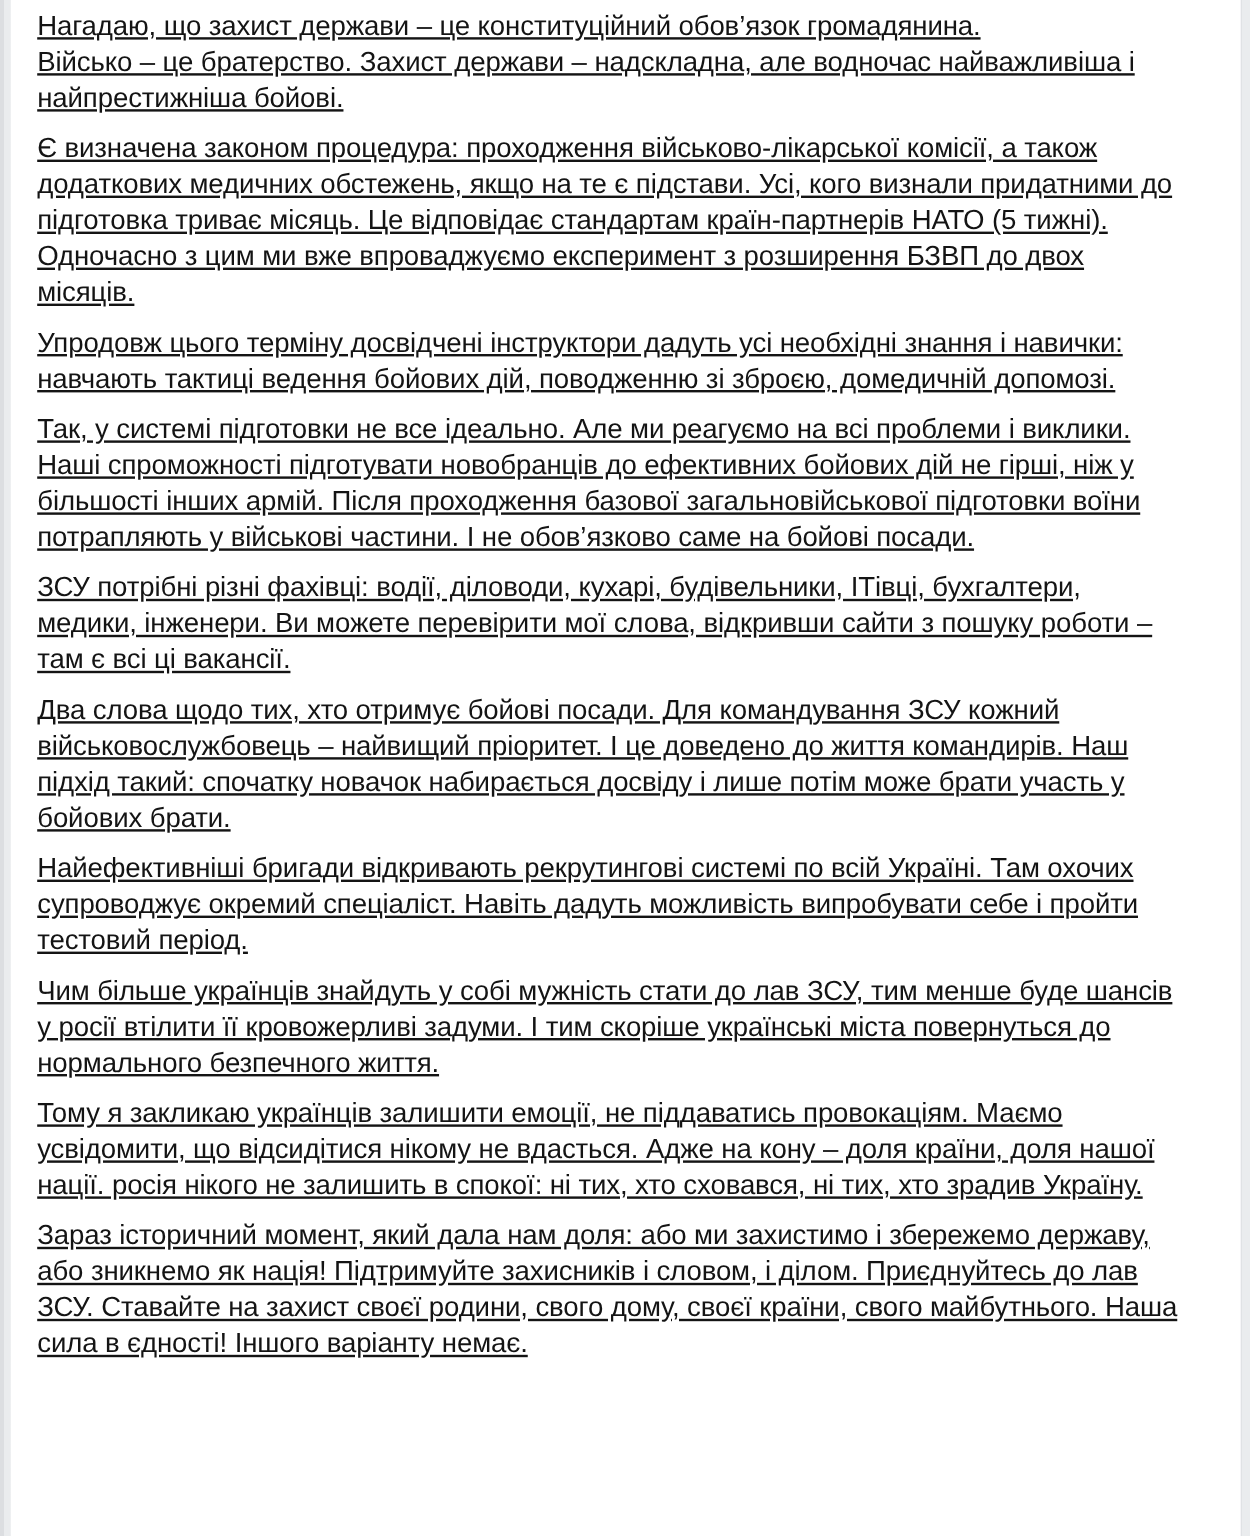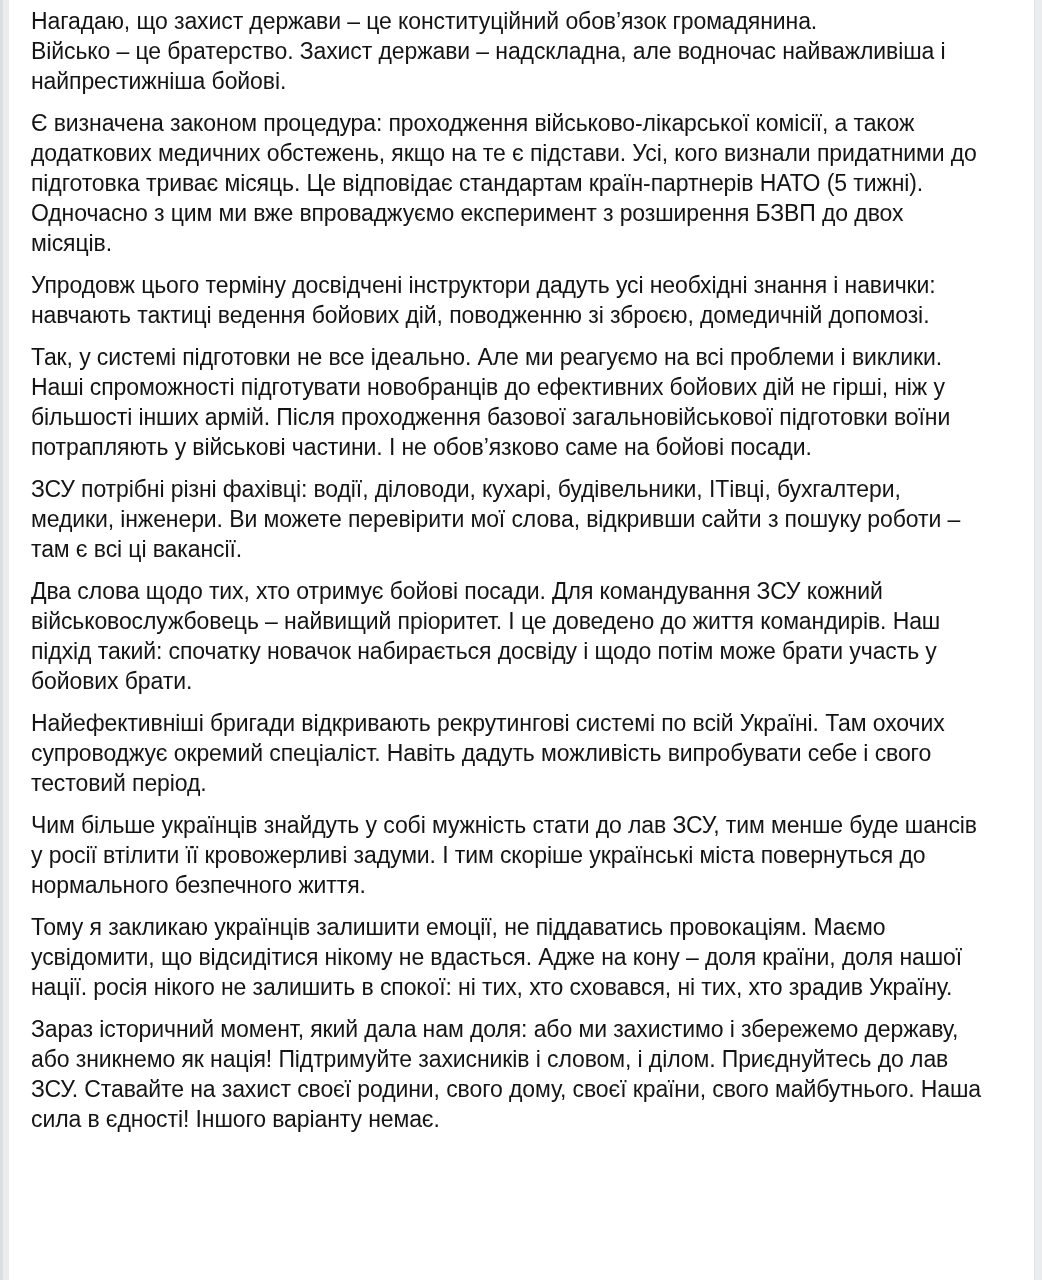--- a/index.html
+++ b/index.html
@@ -38,20 +38,21 @@
   .post-body {
     position: absolute;
     top: 0;
     left: 31px;
     right: 10px;
     padding-top: 6px;
     color: var(--text-color, #141414);
     font-size: 23px;
     line-height: 30px;
     letter-spacing: -0.1px;
+    text-decoration: underline;
   }
   p.para {
     margin: 0 0 12px 0;
     padding: 0;
   }
   .line {
     display: block;
     white-space: nowrap;
   }
 </style>
@@ -85,26 +86,26 @@
       <span class="line">потрапляють у військові частини. І не обов’язково саме на бойові посади.</span>
     </p>
     <p class="para">
       <span class="line">ЗСУ потрібні різні фахівці: водії, діловоди, кухарі, будівельники, ІТівці, бухгалтери,</span>
       <span class="line">медики, інженери. Ви можете перевірити мої слова, відкривши сайти з пошуку роботи –</span>
       <span class="line">там є всі ці вакансії.</span>
     </p>
     <p class="para">
       <span class="line">Два слова щодо тих, хто отримує бойові посади. Для командування ЗСУ кожний</span>
       <span class="line">військовослужбовець – найвищий пріоритет. І це доведено до життя командирів. Наш</span>
-      <span class="line">підхід такий: спочатку новачок набирається досвіду і щодо потім може брати участь у</span>
+      <span class="line">підхід такий: спочатку новачок набирається досвіду і лише потім може брати участь у</span>
       <span class="line">бойових брати.</span>
     </p>
     <p class="para">
       <span class="line">Найефективніші бригади відкривають рекрутингові системі по всій Україні. Там охочих</span>
-      <span class="line">супроводжує окремий спеціаліст. Навіть дадуть можливість випробувати себе і свого</span>
+      <span class="line">супроводжує окремий спеціаліст. Навіть дадуть можливість випробувати себе і пройти</span>
       <span class="line">тестовий період.</span>
     </p>
     <p class="para">
       <span class="line">Чим більше українців знайдуть у собі мужність стати до лав ЗСУ, тим менше буде шансів</span>
       <span class="line">у росії втілити її кровожерливі задуми. І тим скоріше українські міста повернуться до</span>
       <span class="line">нормального безпечного життя.</span>
     </p>
     <p class="para">
       <span class="line">Тому я закликаю українців залишити емоції, не піддаватись провокаціям. Маємо</span>
       <span class="line">усвідомити, що відсидітися нікому не вдасться. Адже на кону – доля країни, доля нашої</span>

